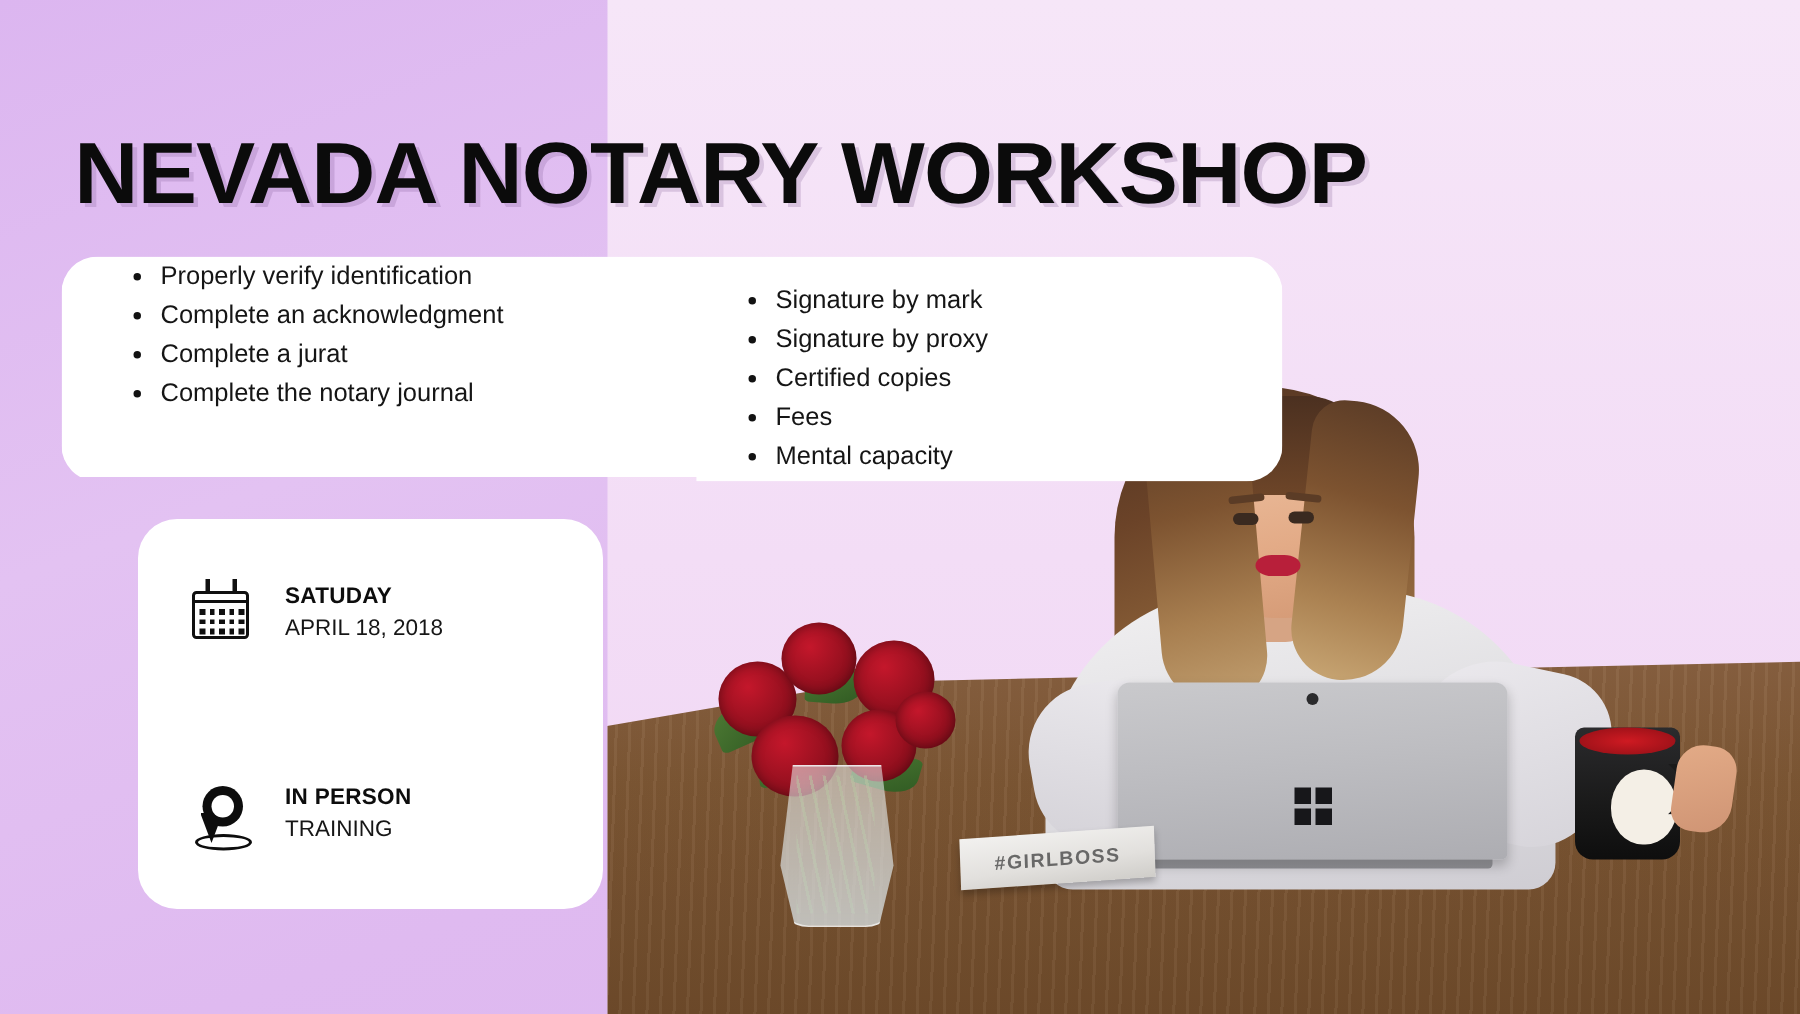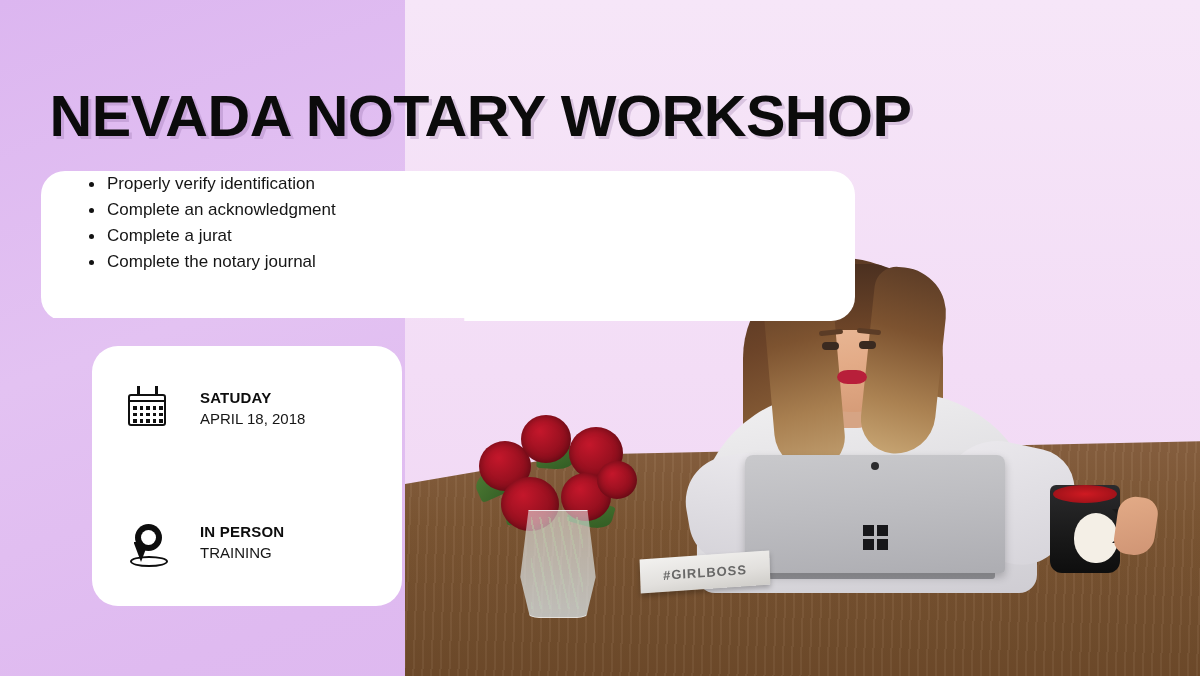--- a/index.html
+++ b/index.html
@@ -223,21 +223,21 @@
   
   .info-card {
     position:absolute; left:92px; top:346px; width:310px; height:260px;
     background:#ffffff; border-radius:26px;
   }
   .info-row { position:absolute; left:34px; display:flex; align-items:flex-start; }
   .info-row.r1 { top:38px; }
   .info-row.r2 { top:106px; }
   .info-row.r3 { top:172px; }
   .ic { width:46px; height:50px; position:relative; flex:0 0 46px; }
-  .info-text { margin-left:28px; padding-top:4px; }
+  .info-text { margin-left:18px; padding-top:4px; }
   .info-title {
     font-size:15px; font-weight:700; color:#0d0d0d; letter-spacing:0.2px;
     line-height:20px; font-family:"Liberation Sans", sans-serif;
   }
   .info-sub {
     font-size:15px; font-weight:400; color:#161616;
     line-height:22px; font-family:"Liberation Sans", sans-serif;
   }
 
   
@@ -354,20 +354,29 @@
   <div class="bullets-card"></div>
   <div class="bullets-wrap">
     <div class="bullets-col left">
       <ul>
         <li>Properly verify identification</li>
         <li>Complete an acknowledgment</li>
         <li>Complete a jurat</li>
         <li>Complete the notary journal</li>
       </ul>
     </div>
+    <div class="bullets-col right">
+      <ul>
+        <li>Signature by mark</li>
+        <li>Signature by proxy</li>
+        <li>Certified copies</li>
+        <li>Fees</li>
+        <li>Mental capacity</li>
+      </ul>
+    </div>
   </div>
 
   <div class="info-card">
 
     <div class="info-row r1">
       <div class="ic">
         <div class="cal-ring a"></div>
           <div class="cal-ring b"></div>
         <div class="cal-body"></div>
         <div class="cal-bar"></div>

